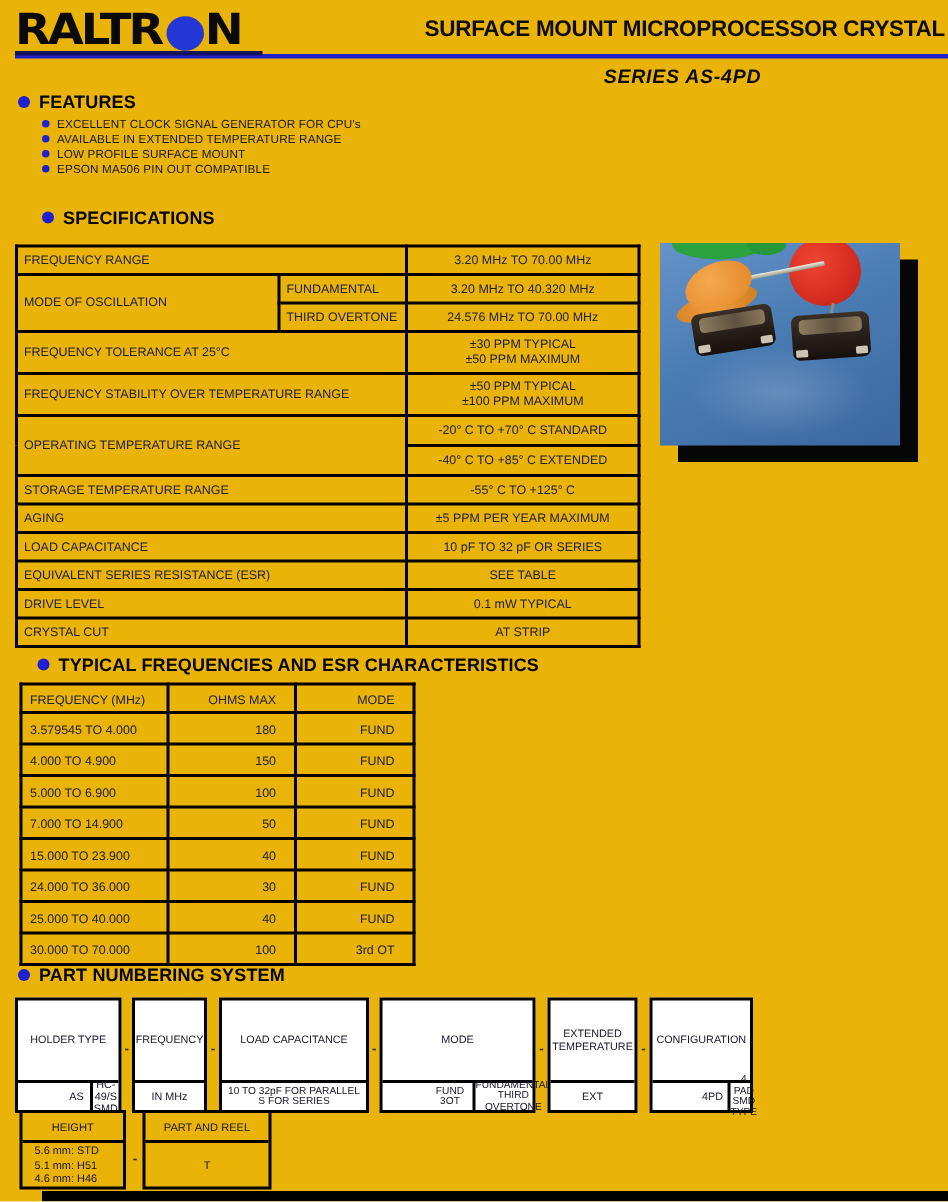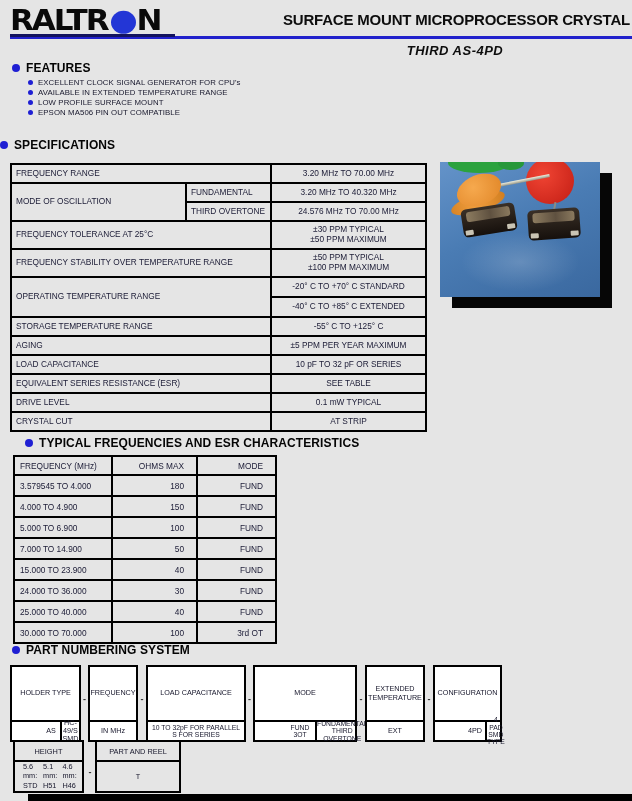--- a/index.html
+++ b/index.html
@@ -1,16 +1,16 @@
 <!DOCTYPE html>
 <html><head>
 <meta charset="utf-8">
 <style>
   html,body{margin:0;padding:0;background:#fff;}
-  .page{position:relative;width:632px;height:801px;background:#e5e5e5;
+  .page{position:relative;width:632px;height:801px;background:#eab308;
         font-family:"Liberation Sans",sans-serif;color:#1c1c2e;overflow:hidden;}
 
   
   .logo{position:absolute;left:10px;top:4px;height:32px;display:flex;align-items:center;
         font-family:"DejaVu Sans",sans-serif;font-weight:bold;font-size:31px;
         letter-spacing:-2px;color:#0a0a0a;transform:scaleY(0.92);}
   .logo .odot{display:inline-block;width:25px;height:25px;border-radius:50%;
         background:#2336d6;margin:4px 1px 0 3px;}
   .logo .post{letter-spacing:0;}
   .blue-rule{position:absolute;left:10px;top:36px;width:622px;height:3px;background:#2121cc;}
@@ -80,40 +80,40 @@
   .pn-cell{display:flex;flex-direction:column;align-items:center;justify-content:center;
         text-align:center;line-height:1.1;flex:1;}
   .pn-cell.brd{border-right:2px solid #000;margin-left:30px;}
   .pn-cell.fix{flex:0 0 auto;}
   .pn-dash{position:absolute;top:694px;text-align:center;font-size:9px;color:#333;font-weight:bold;}
 
   
   .opt-box{position:absolute;top:740px;border:2px solid #000;}
   .opt-head{height:18px;border-bottom:2px solid #000;display:flex;align-items:center;
         justify-content:center;font-size:7.4px;color:#15152a;}
-  .opt-body{display:flex;flex-direction:row;align-items:center;justify-content:center;
+  .opt-body{display:flex;flex-direction:column;align-items:center;justify-content:center;
         font-size:7.3px;color:#15152a;line-height:1.3;}
   .opt-dash{position:absolute;top:767px;font-size:9px;color:#333;font-weight:bold;}
 
   .footer-bar{position:absolute;left:28px;top:794px;width:604px;height:7px;background:#000;}
 </style>
 </head>
 <body>
 
 <div class="page">
 
   <div class="logo">
     <span>RALTR</span>
       <span class="odot"></span>
       <span class="post">N</span>
   </div>
   <div class="doc-title">SURFACE MOUNT MICROPROCESSOR CRYSTAL</div>
   <div class="blue-rule"></div>
   <div class="logo-rule"></div>
-  <div class="doc-series">THIRD  AS-4PD</div>
+  <div class="doc-series">SERIES  AS-4PD</div>
 
   <div class="sect" style="left:12px;top:61px;">
     <span class="dot"></span>
     <span>FEATURES</span>
   </div>
   <div class="feat-item" style="top:78px;">
     <span class="dot"></span>
     <span>EXCELLENT CLOCK SIGNAL GENERATOR FOR CPU's</span>
   </div>
   <div class="feat-item" style="top:88px;">
@@ -122,21 +122,21 @@
   </div>
   <div class="feat-item" style="top:98px;">
     <span class="dot"></span>
     <span>LOW PROFILE SURFACE MOUNT</span>
   </div>
   <div class="feat-item" style="top:108px;">
     <span class="dot"></span>
     <span>EPSON MA506 PIN OUT COMPATIBLE</span>
   </div>
 
-  <div class="sect" style="left:0;top:138px;">
+  <div class="sect" style="left:28px;top:138px;">
     <span class="dot"></span>
     <span>SPECIFICATIONS</span>
   </div>
 
   <table class="spec">
     <colgroup>
         <col style="width:175px">
         <col style="width:85px">
         <col style="width:155px">
       </colgroup>

